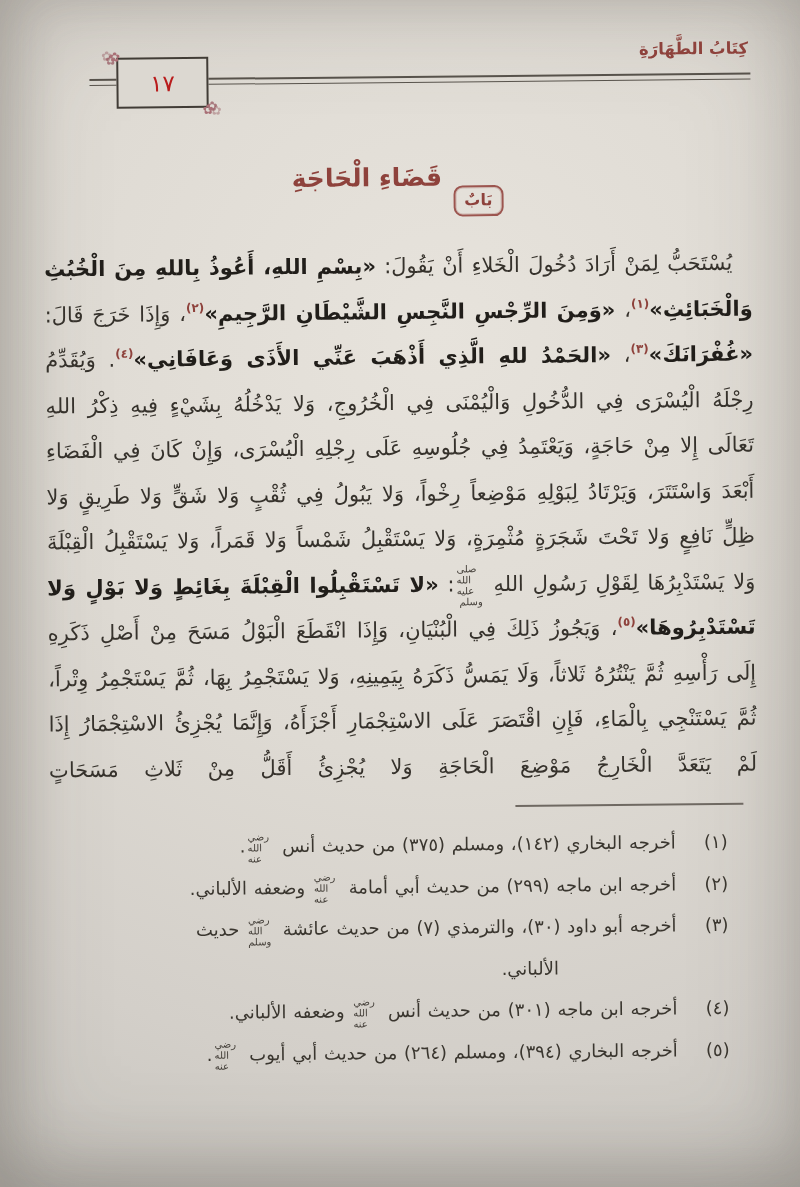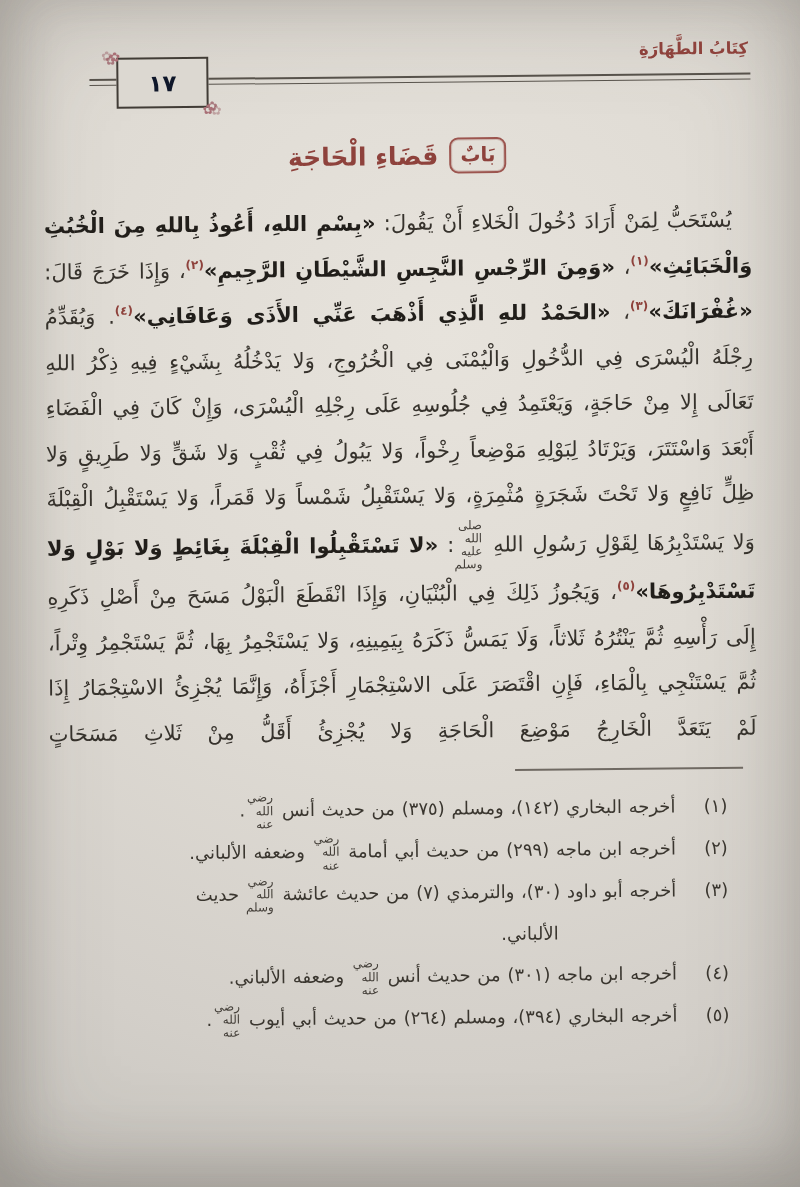--- a/index.html
+++ b/index.html
@@ -31,54 +31,55 @@
     border-top:2px solid var(--rule);
     border-bottom:1px solid var(--rule);
   }
   .pn-box{
     position:absolute; top:13px; left:74px;
     width:88px; height:47px;
     border:2px solid #413c36;
     background:var(--paper);
     display:flex; align-items:center; justify-content:center;
   }
-  .pn{font-size:23px; font-weight:bold; color:#0f172a; letter-spacing:2px;}
+  .pn{font-size:23px; font-weight:normal; color:#b91c1c; letter-spacing:2px;}
   .orn{position:absolute; font-size:13px; color:var(--ornament); line-height:1; pointer-events:none;}
   .orn-tl{top:-9px; left:-9px; text-shadow:-4px 3px 0 rgba(151,90,98,.75), -8px -1px 0 rgba(151,90,98,.45);}
   .orn-br{bottom:-10px; right:-7px; text-shadow:4px -3px 0 rgba(151,90,98,.75), 8px 1px 0 rgba(151,90,98,.45);}
   
   .chapter{
     display:flex; justify-content:center; align-items:center; gap:11px;
     margin-top:26px; color:var(--accent);
   }
   .bab{
     border:2px solid #9c554f; border-radius:9px;
-    padding:3px 9px 5px; font-size:20px; font-weight:bold;
+    padding:3px 9px 5px; font-size:16px; font-weight:bold;
     box-shadow:inset 0 0 0 1px rgba(156,85,79,.28);
+    margin-top:48px;
   }
   .ch-title{font-size:25px; font-weight:bold;}
   
   .body-par{
     margin:27px 0 0 0;
     font-size:21px; line-height:45.5px;
     color:var(--ink);
     text-align:justify; text-align-last:justify;
     text-indent:20px;
     word-spacing:1.5px;
   }
   .r-n{}
   .r-b{font-weight:bold; color:#211e1a;}
   .r-m{
     color:var(--accent); font-weight:bold;
     font-size:12px; vertical-align:9px; letter-spacing:-1px;
     line-height:0;
   }
   .r-sym{
     display:inline-block; width:26px;
-    font-size:12px; line-height:1.1; text-align:right;
+    font-size:10px; line-height:1.1; text-align:left;
     vertical-align:middle; color:#45403a;
     margin:0 2px; white-space:normal; word-spacing:0; text-indent:0;
   }
   
   .fn-sep{
     height:2px; width:228px; background:#6f6962;
     margin:16px 14px 0 auto;
   }
   .footnotes{
     list-style:none; margin:16px 30px 0 0; padding:0;

